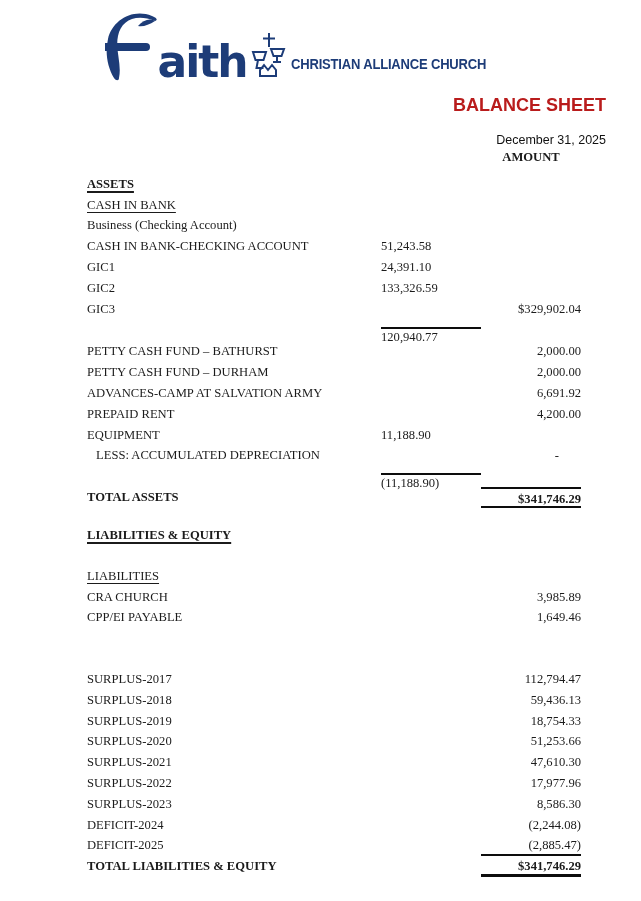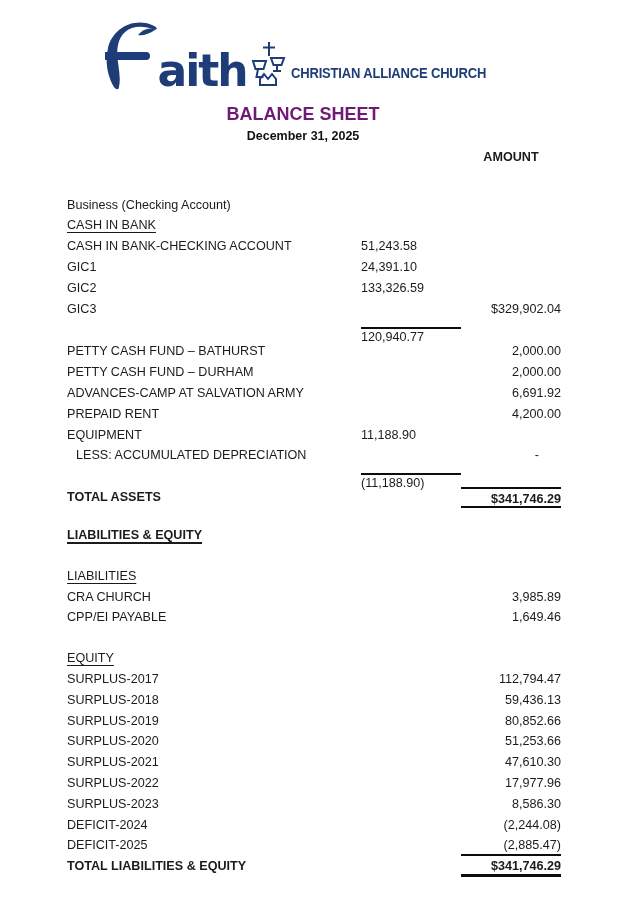--- a/index.html
+++ b/index.html
@@ -1,36 +1,36 @@
 <!DOCTYPE html>
 <html><head>
 <meta charset="utf-8">
 <style>
   html,body{margin:0;padding:0;background:#ffffff;}
   .page{
     position:relative;width:641px;height:901px;background:#ffffff;overflow:hidden;
     font-family:"Liberation Sans",sans-serif;color:#1b1b1b;
   }
   
-  header{position:absolute;top:25px;left:0;width:606px;text-align:center;}
+  header{position:absolute;top:16px;left:0;width:606px;text-align:right;}
   .logo-row{display:flex;justify-content:center;align-items:flex-end;height:70px;}
   .f-mark{display:block;margin-right:-4px;}
   .wordmark{
     font-family:"DejaVu Sans",sans-serif;font-weight:700;font-size:44px;line-height:1;
     letter-spacing:-2px;margin-bottom:2px;
   }
   .emblem{display:block;margin:0 5px 0 3px;}
   .org{
     display:inline-block;font-weight:700;font-size:14px;letter-spacing:-0.2px;
     transform:scaleX(.93);transform-origin:left bottom;margin-bottom:14px;white-space:nowrap;
   }
-  h1{margin:9px 0 0 0;font-size:18px;letter-spacing:0;color:#701a75;}
-  .date{font-weight:700;font-size:12.5px;margin-top:4px;color:#111;}
+  h1{margin:9px 0 0 0;font-size:18px;letter-spacing:0;color:#b91c1c;}
+  .date{font-weight:400;font-size:12.5px;margin-top:17px;color:#111;}
   
-  .sheet{position:absolute;left:67px;top:147px;width:494px;}
+  .sheet{position:absolute;left:87px;top:147px;width:494px;font-family:Liberation Serif, serif;}
   .row{display:flex;height:20.8px;line-height:20.8px;font-size:12.6px;}
   .lbl{flex:1;white-space:nowrap;overflow:visible;text-align:left;}
   .mid{width:100px;}
   .rgt{width:100px;text-align:right;}
   .indent{padding-left:9px;}
   .u{text-decoration:underline;text-underline-offset:3px;}
   .b{font-weight:700;text-decoration-thickness:1.6px;}
   .total{font-weight:700;}
   .mid.rule{border-bottom:2.4px solid #0d0d0d;margin-top:28px;}
   .rgt.rule-tb{border-top:2.4px solid #0d0d0d;border-bottom:2.6px solid #0d0d0d;}
@@ -75,30 +75,31 @@
 
   <div class="sheet">
     <div class="row head">
       <span class="lbl"></span>
       <span class="mid"></span>
       <span class="rgt">AMOUNT</span>
     </div>
     <div class="head-gap"></div>
     <div id="rows">
         <div class="row">
+          <span class="lbl b u">ASSETS</span>
+          <span class="mid"></span>
+          <span class="rgt"></span>
+        </div>
+        <div class="row">
+          <span class="lbl u">CASH IN BANK</span>
           <span class="mid"></span>
           <span class="rgt"></span>
         </div>
         <div class="row">
           <span class="lbl">Business (Checking Account)</span>
-          <span class="mid"></span>
-          <span class="rgt"></span>
-        </div>
-        <div class="row">
-          <span class="lbl u">CASH IN BANK</span>
           <span class="mid"></span>
           <span class="rgt"></span>
         </div>
         <div class="row">
           <span class="lbl">CASH IN BANK-CHECKING ACCOUNT</span>
           <span class="mid">51,243.58</span>
           <span class="rgt"></span>
         </div>
         <div class="row">
           <span class="lbl">GIC1</span>
@@ -169,38 +170,37 @@
           <span class="mid"></span>
           <span class="rgt">3,985.89</span>
         </div>
         <div class="row">
           <span class="lbl">CPP/EI PAYABLE</span>
           <span class="mid"></span>
           <span class="rgt">1,649.46</span>
         </div>
         <div class="spacer" style="height: 20px;"></div>
         <div class="row">
-          <span class="lbl u">EQUITY</span>
           <span class="mid"></span>
           <span class="rgt"></span>
         </div>
         <div class="row">
           <span class="lbl">SURPLUS-2017</span>
           <span class="mid"></span>
           <span class="rgt">112,794.47</span>
         </div>
         <div class="row">
           <span class="lbl">SURPLUS-2018</span>
           <span class="mid"></span>
           <span class="rgt">59,436.13</span>
         </div>
         <div class="row">
           <span class="lbl">SURPLUS-2019</span>
           <span class="mid"></span>
-          <span class="rgt">80,852.66</span>
+          <span class="rgt">18,754.33</span>
         </div>
         <div class="row">
           <span class="lbl">SURPLUS-2020</span>
           <span class="mid"></span>
           <span class="rgt">51,253.66</span>
         </div>
         <div class="row">
           <span class="lbl">SURPLUS-2021</span>
           <span class="mid"></span>
           <span class="rgt">47,610.30</span>

